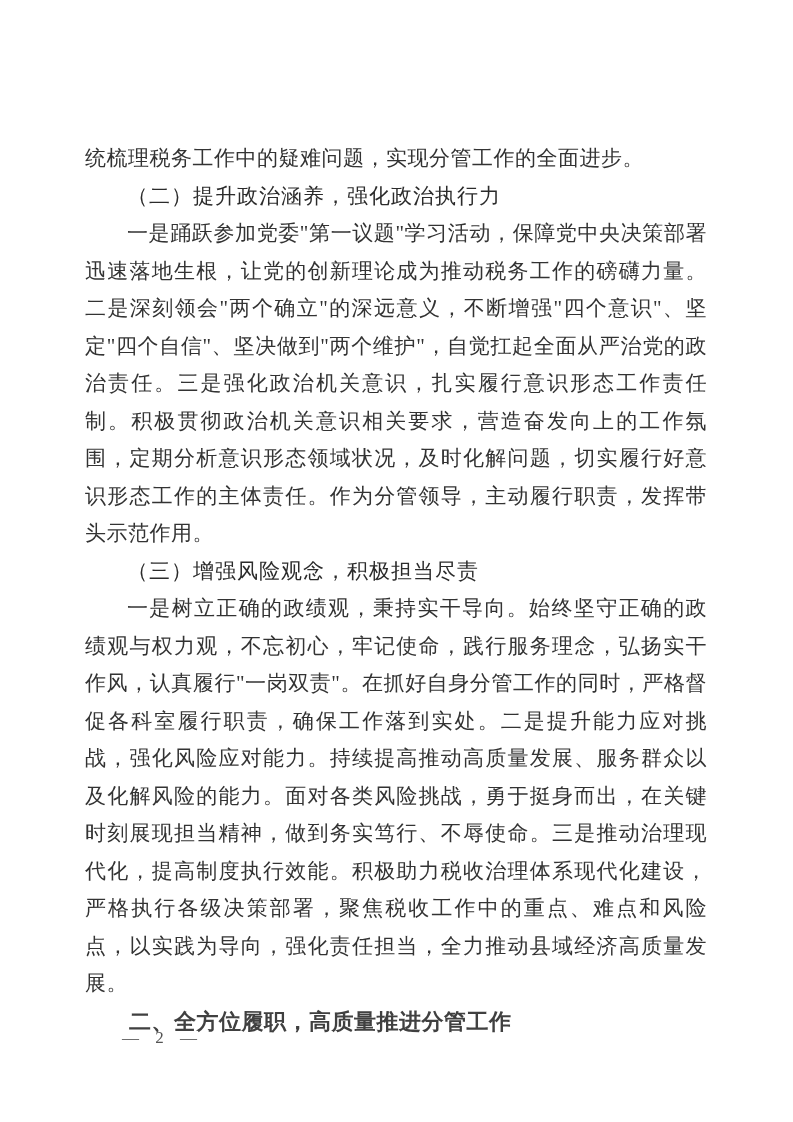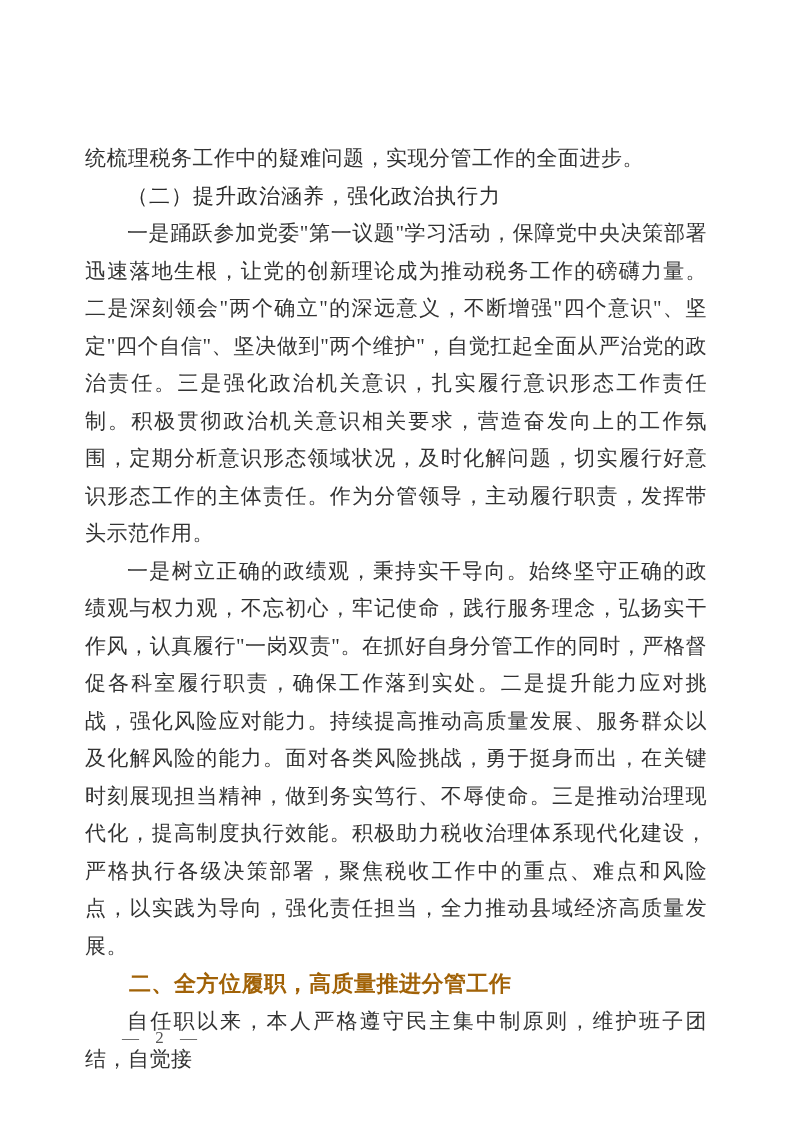--- a/index.html
+++ b/index.html
@@ -40,41 +40,41 @@
     text-indent: 2em;
     color: #2b2b2b;
     letter-spacing: 1px;
   }
   .heading {
     font-family: "Liberation Sans", sans-serif;
     font-size: 22px;
     line-height: 38px;
     font-weight: bold;
     text-indent: 2em;
-    color: #a16207;
+    color: #404040;
     letter-spacing: 0.5px;
   }
   .footer {
     position: absolute;
     left: 122px;
     top: 1028px;
     font-size: 17px;
     color: #555555;
     letter-spacing: 6px;
     font-family: "Liberation Serif", serif;
   }
 </style>
 </head>
 <body>
 
 <div class="page">
   <div class="content">
     <p class="para continuation">统梳理税务工作中的疑难问题，实现分管工作的全面进步。</p>
     <p class="subheading">（二）提升政治涵养，强化政治执行力</p>
     <p class="para">一是踊跃参加党委"第一议题"学习活动，保障党中央决策部署迅速落地生根，让党的创新理论成为推动税务工作的磅礴力量。二是深刻领会"两个确立"的深远意义，不断增强"四个意识"、坚定"四个自信"、坚决做到"两个维护"，自觉扛起全面从严治党的政治责任。三是强化政治机关意识，扎实履行意识形态工作责任制。积极贯彻政治机关意识相关要求，营造奋发向上的工作氛围，定期分析意识形态领域状况，及时化解问题，切实履行好意识形态工作的主体责任。作为分管领导，主动履行职责，发挥带头示范作用。</p>
+    <p class="subheading">（三）增强风险观念，积极担当尽责</p>
     <p class="para">一是树立正确的政绩观，秉持实干导向。始终坚守正确的政绩观与权力观，不忘初心，牢记使命，践行服务理念，弘扬实干作风，认真履行"一岗双责"。在抓好自身分管工作的同时，严格督促各科室履行职责，确保工作落到实处。二是提升能力应对挑战，强化风险应对能力。持续提高推动高质量发展、服务群众以及化解风险的能力。面对各类风险挑战，勇于挺身而出，在关键时刻展现担当精神，做到务实笃行、不辱使命。三是推动治理现代化，提高制度执行效能。积极助力税收治理体系现代化建设，严格执行各级决策部署，聚焦税收工作中的重点、难点和风险点，以实践为导向，强化责任担当，全力推动县域经济高质量发展。</p>
     <p class="heading">二、全方位履职，高质量推进分管工作</p>
-    <p class="para">自任职以来，本人严格遵守民主集中制原则，维护班子团结，自觉接</p>
   </div>
   <div class="footer">
     <span>— 2 —</span>
   </div>
 </div>
 
 </body></html>

